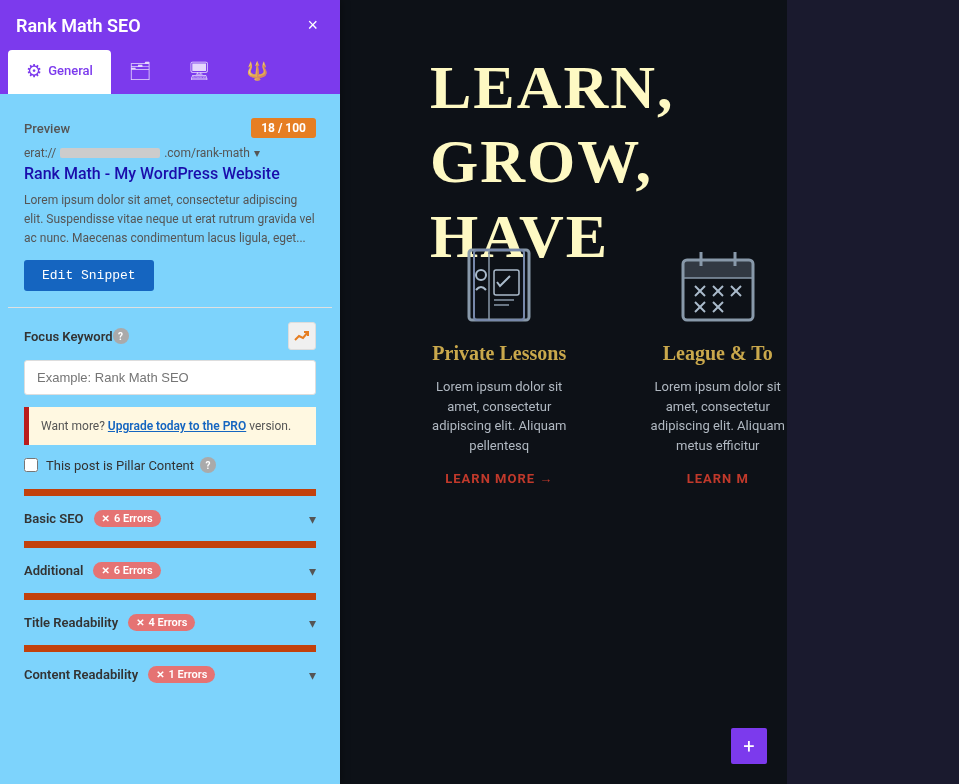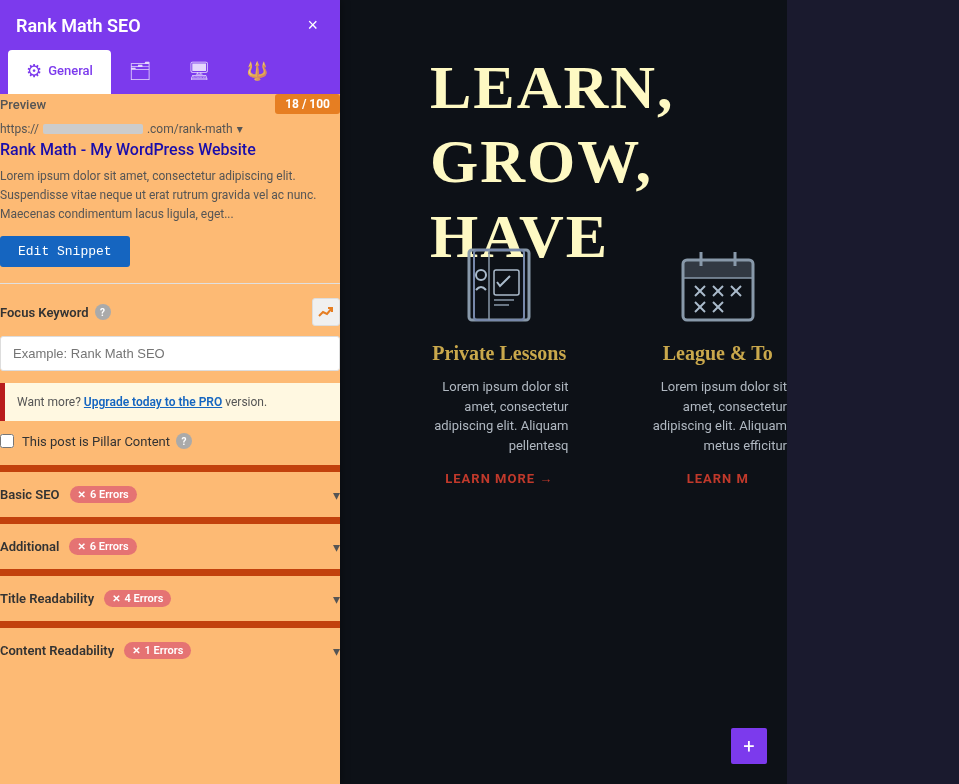--- a/index.html
+++ b/index.html
@@ -74,21 +74,21 @@
       color: #c9a84c;
       font-size: 20px;
       font-weight: bold;
       font-family: Georgia, serif;
       text-align: center;
     }
 
     .bg-service-desc {
       color: #b0b8c1;
       font-size: 13px;
-      text-align: right;
+      text-align: center;
       max-width: 200px;
       line-height: 1.5;
     }
 
     .bg-learn-more {
       color: #c0392b;
       font-size: 13px;
       font-weight: bold;
       letter-spacing: 1px;
       margin-top: 4px;
@@ -176,22 +176,22 @@
     }
 
     .panel-tab .tab-label {
       font-size: 13px;
       font-weight: 500;
     }
 
     .panel-body {
       flex: 1;
       overflow-y: auto;
-      padding: 0;
-      background: #fdba74;
+      padding: 24px;
+      background: #7dd3fc;
     }
 
     
     .preview-section {
       margin-bottom: 16px;
     }
 
     .preview-header {
       display: flex;
       justify-content: space-between;
@@ -276,21 +276,20 @@
       align-items: center;
       margin-bottom: 10px;
     }
 
     .focus-keyword-label {
       font-size: 13px;
       color: #333;
       font-weight: 600;
       display: flex;
       align-items: center;
-      gap: 6px;
     }
 
     .help-icon {
       display: inline-flex;
       align-items: center;
       justify-content: center;
       width: 16px;
       height: 16px;
       background: #aaa;
       color: white;
@@ -512,21 +511,21 @@
 
   <div class="panel-body">
 
     <div class="preview-section">
       <div class="preview-header">
         <span class="preview-label">Preview</span>
         <span class="score-badge">18 / 100</span>
       </div>
 
       <div class="preview-url">
-        <span>https://</span>
+        <span>erat://</span>
         <span class="url-blurred"></span>
         <span>.com/rank-math</span>
         <span>▾</span>
       </div>
 
       <div class="preview-title">Rank Math - My WordPress Website</div>
       <div class="preview-description">Lorem ipsum dolor sit amet, consectetur adipiscing elit. Suspendisse vitae neque ut erat rutrum gravida vel ac nunc. Maecenas condimentum lacus ligula, eget...</div>
 
       <button class="edit-snippet-btn">Edit Snippet</button>
     </div>

